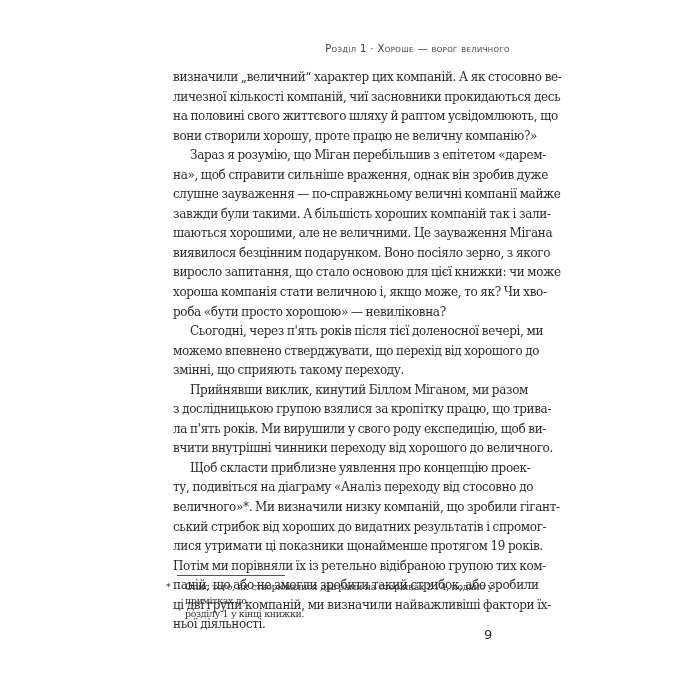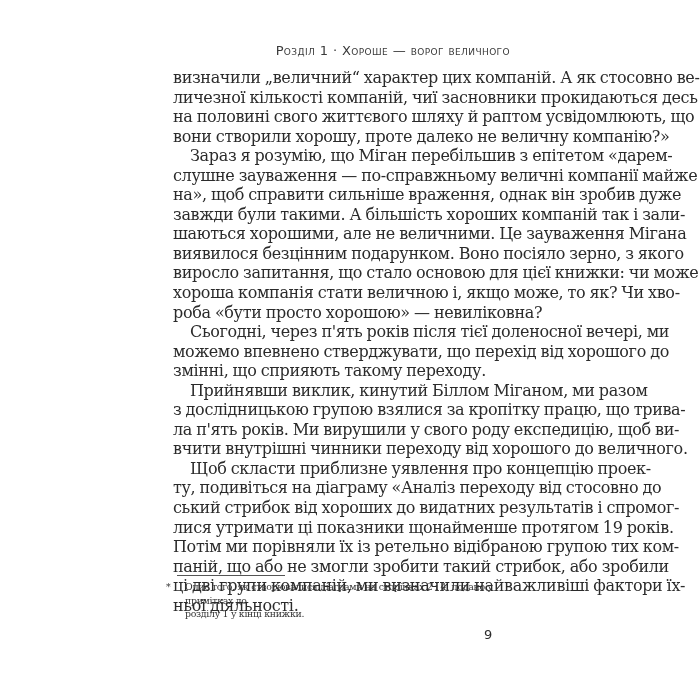--- a/index.html
+++ b/index.html
@@ -1,28 +1,28 @@
 <!DOCTYPE html>
 <html><head>
   <meta charset="utf-8">
   <style>
     html, body { margin: 0; padding: 0; background: #ffffff; }
     body { width: 700px; height: 700px; position: relative; overflow: hidden; }
     .page { position: absolute; left: 0; top: 0; width: 700px; height: 700px; background: #ffffff; }
     .running-head {
       position: absolute; top: 43px; right: 190px;
       font-family: "DejaVu Sans", sans-serif;
-      font-size: 13px; letter-spacing: 0.4px; color: #3a3a3a;
+      font-size: 10px; letter-spacing: 0.4px; color: #3a3a3a;
       font-variant: small-caps;
       white-space: nowrap;
     }
     .body-text {
       position: absolute; left: 173px; top: 68px; width: 340px;
       font-family: "DejaVu Serif", serif;
-      font-size: 16px; line-height: 19.55px; color: #2b2b2b;
+      font-size: 12px; line-height: 19.55px; color: #2b2b2b;
       text-align: justify;
       letter-spacing: -0.35px;
       word-spacing: -0.5px;
     }
     .line { display: block; text-align: justify; text-align-last: justify; white-space: nowrap; overflow: visible; height: 19.55px; }
     .line.last { text-align-last: left; }
     .footnote-rule {
       position: absolute; left: 177px; top: 575px; width: 108px; height: 0;
       border-top: 1px solid #555;
     }
@@ -43,39 +43,40 @@
 </head>
 <body>
 
 <div class="page">
   <div class="running-head">Розділ 1 · Хороше — ворог величного</div>
 
   <div class="body-text" id="body-text">
       <span class="line">визначили „величний“ характер цих компаній. А як стосовно ве-</span>
       <span class="line">личезної кількості компаній, чиї засновники прокидаються десь</span>
       <span class="line">на половині свого життєвого шляху й раптом усвідомлюють, що</span>
-      <span class="line last">вони створили хорошу, проте далеко не величну компанію?»</span>
+      <span class="line last">вони створили хорошу, проте працю не величну компанію?»</span>
       <span class="line" style="text-indent: 17px;">Зараз я розумію, що Міган перебільшив з епітетом «дарем-</span>
+      <span class="line">на», щоб справити сильніше враження, однак він зробив дуже</span>
       <span class="line">слушне зауваження — по-справжньому величні компанії майже</span>
-      <span class="line">на», щоб справити сильніше враження, однак він зробив дуже</span>
       <span class="line">завжди були такими. А більшість хороших компаній так і зали-</span>
       <span class="line">шаються хорошими, але не величними. Це зауваження Мігана</span>
       <span class="line">виявилося безцінним подарунком. Воно посіяло зерно, з якого</span>
       <span class="line">виросло запитання, що стало основою для цієї книжки: чи може</span>
       <span class="line">хороша компанія стати величною і, якщо може, то як? Чи хво-</span>
       <span class="line last">роба «бути просто хорошою» — невиліковна?</span>
       <span class="line" style="text-indent: 17px;">Сьогодні, через п'ять років після тієї доленосної вечері, ми</span>
       <span class="line">можемо впевнено стверджувати, що перехід від хорошого до</span>
       <span class="line last">змінні, що сприяють такому переходу.</span>
       <span class="line" style="text-indent: 17px;">Прийнявши виклик, кинутий Біллом Міганом, ми разом</span>
       <span class="line">з дослідницькою групою взялися за кропітку працю, що трива-</span>
       <span class="line">ла п'ять років. Ми вирушили у свого роду експедицію, щоб ви-</span>
       <span class="line last">вчити внутрішні чинники переходу від хорошого до величного.</span>
       <span class="line" style="text-indent: 17px;">Щоб скласти приблизне уявлення про концепцію проек-</span>
       <span class="line">ту, подивіться на діаграму «Аналіз переходу від стосовно до</span>
+      <span class="line">величного»*. Ми визначили низку компаній, що зробили гігант-</span>
       <span class="line">ський стрибок від хороших до видатних результатів і спромог-</span>
       <span class="line">лися утримати ці показники щонайменше протягом 19 років.</span>
       <span class="line">Потім ми порівняли їх із ретельно відібраною групою тих ком-</span>
       <span class="line">паній, що або не змогли зробити такий стрибок, або зробили</span>
       <span class="line">ці дві групи компаній, ми визначили найважливіші фактори їх-</span>
       <span class="line last">ньої діяльності.</span>
     </div>
 
   <div class="footnote-rule"></div>
   <div class="footnote">

